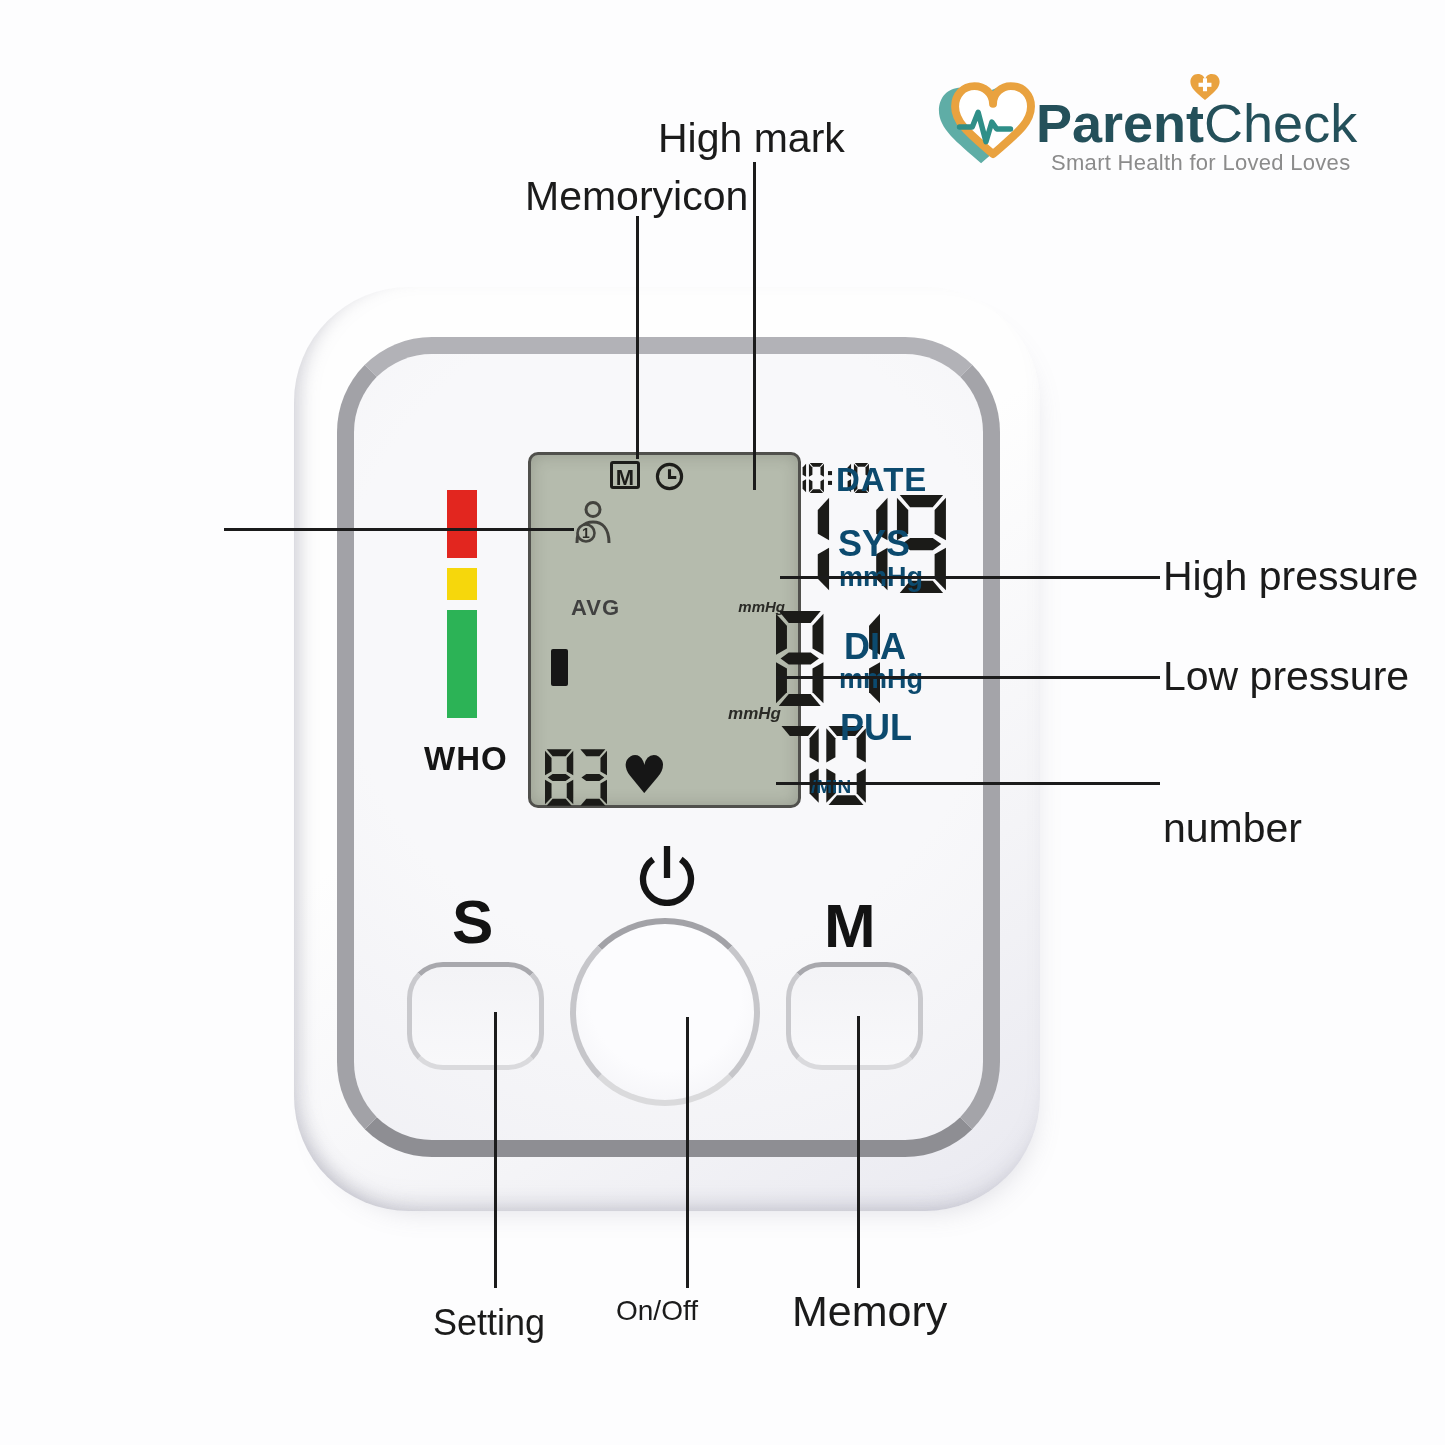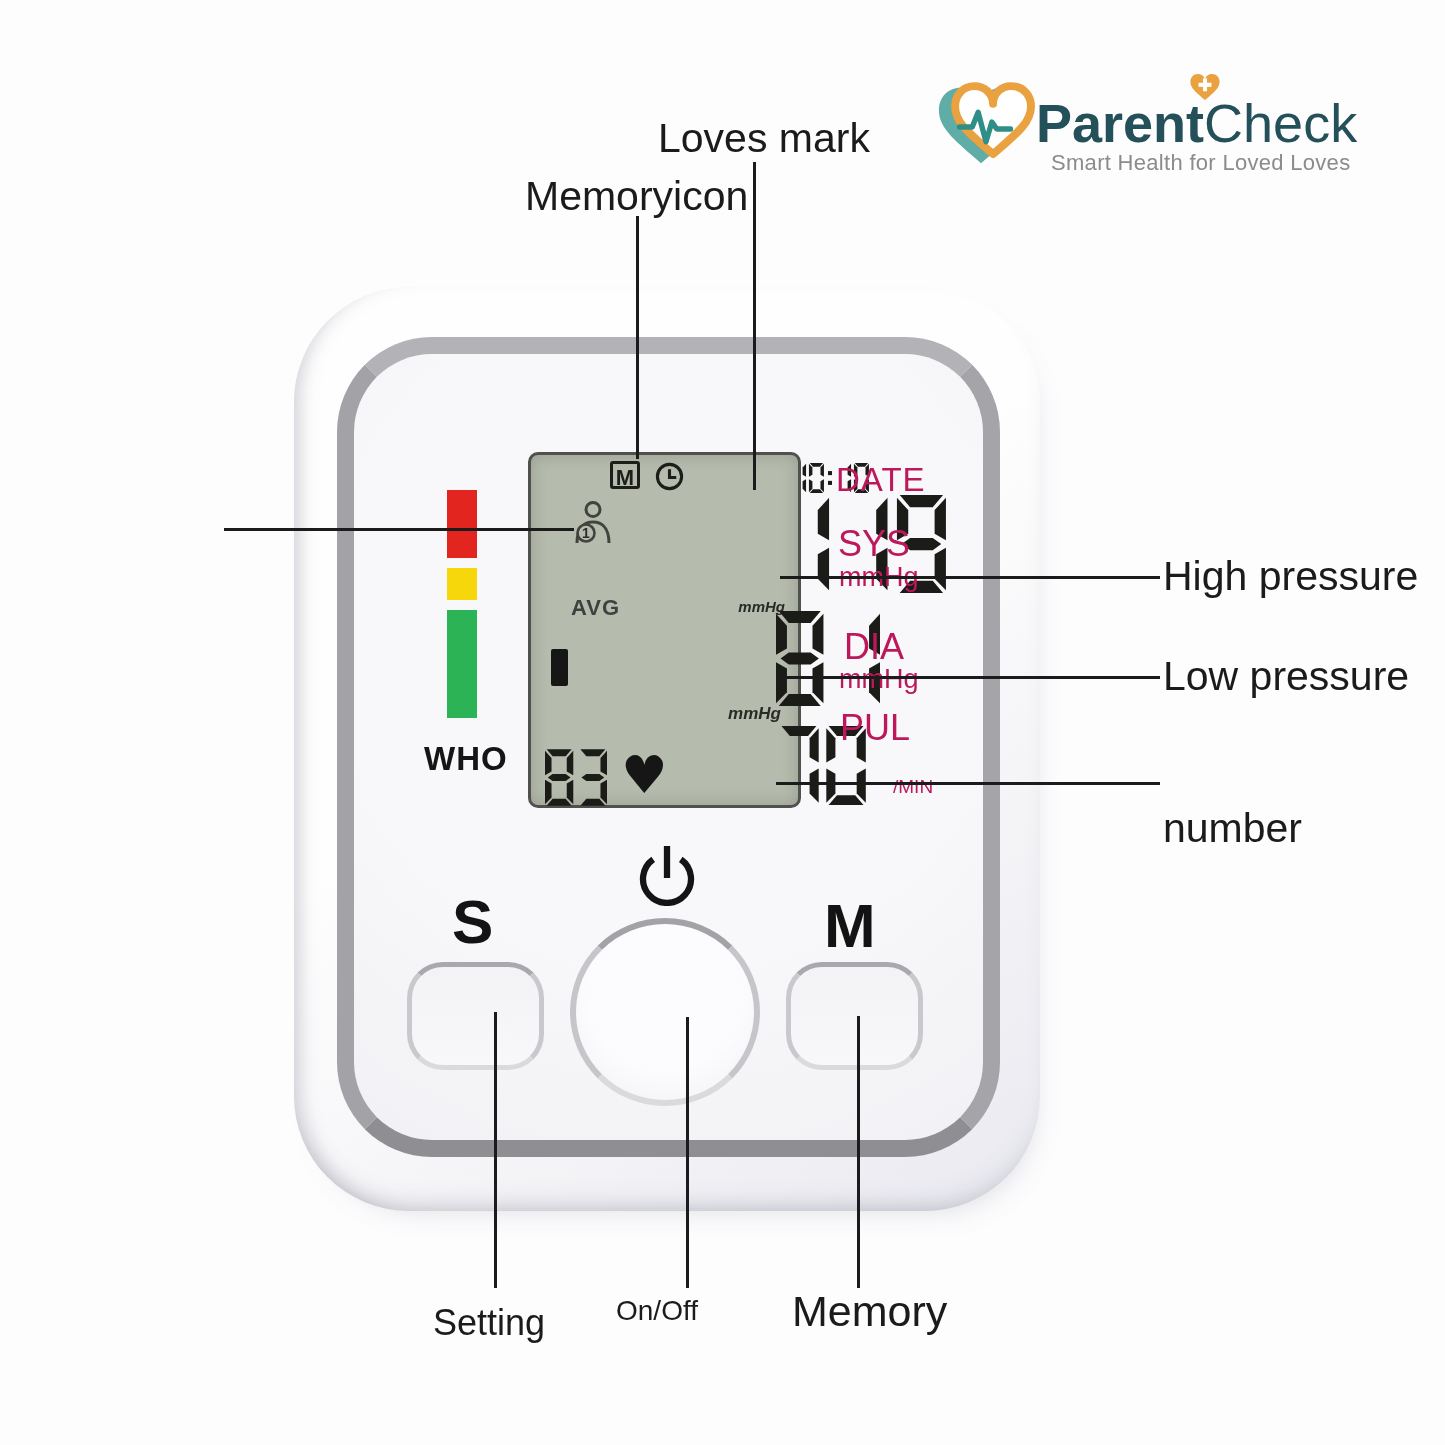--- a/index.html
+++ b/index.html
@@ -41,21 +41,21 @@
   .avg{left:40px;top:140px;font-size:22px;font-weight:700;color:#404040;letter-spacing:1px;}
   .unit-sm{right:13px;top:143px;font-size:15px;font-weight:700;font-style:italic;color:#2a2a26;}
   .unit-it{right:17px;top:249px;font-size:17px;font-weight:700;font-style:italic;color:#2a2a26;}
   .battery{left:20px;top:194px;width:17px;height:37px;background:#161616;border-radius:2px;}
   .lcd-heart{left:90px;top:294px;font-family:"DejaVu Sans",sans-serif;font-size:52px;line-height:52px;color:#161616;}
 
   .seg{position:absolute;}
   .seg svg{display:block;}
 
   
-  .plabel{position:absolute;color:#be185d;font-weight:400;z-index:3;white-space:nowrap;}
+  .plabel{position:absolute;color:#0c4a6e;font-weight:700;z-index:3;white-space:nowrap;}
 
   
   .keycap{position:absolute;border-radius:36px;box-sizing:border-box;z-index:3;
           border:5px solid;border-color:#a8a8ad #c9c9cd #dadadd #c9c9cd;
           background:linear-gradient(180deg,#f3f3f6,#f8f8fa);}
   .roundbtn{position:absolute;left:570px;top:918px;width:190px;height:188px;border-radius:50%;box-sizing:border-box;z-index:3;
             border:6px solid;border-color:#a2a2a7 #c6c6ca #dadadc #c6c6ca;
             background:radial-gradient(circle at 50% 40%,#fcfcfe 55%,#f0f0f4 100%);}
   .keyletter{position:absolute;font-size:62px;font-weight:700;color:#131313;z-index:3;}
 </style>
@@ -211,21 +211,21 @@
       </div>
     <div class="lcd-heart">♥</div>
   </div>
 
   <div class="plabel" style="left:836px;top:461px;font-size:33px;letter-spacing:1px">DATE</div>
   <div class="plabel" style="left:838px;top:523px;font-size:36px">SYS</div>
   <div class="plabel" style="left:839px;top:562px;font-size:27px">mmHg</div>
   <div class="plabel" style="left:844px;top:626px;font-size:36px">DIA</div>
   <div class="plabel" style="left:839px;top:664px;font-size:27px">mmHg</div>
   <div class="plabel" style="left:840px;top:707px;font-size:36px">PUL</div>
-  <div class="plabel" style="left:893px;top:776px;font-size:19px">/MIN</div>
+  <div class="plabel" style="left:811px;top:776px;font-size:19px">/MIN</div>
 
   <svg style="position:absolute;left:633px;top:838px;z-index:3" width="68" height="68" viewBox="0 0 68 68">
     <path d="M20.2 21.3 A24 24 0 1 0 47.8 21.3" fill="none" stroke="#141414" stroke-width="6.3"></path>
     <line x1="34" y1="8" x2="34" y2="40" stroke="#141414" stroke-width="6.3"></line>
   </svg>
   <div class="keyletter" style="left:452px;top:886px">S</div>
   <div class="keyletter" style="left:824px;top:890px">M</div>
   <div class="keycap" style="left:407px;top:962px;width:137px;height:108px"></div>
   <div class="roundbtn"></div>
   <div class="keycap" style="left:786px;top:962px;width:137px;height:108px"></div>
@@ -233,21 +233,21 @@
   <div class="vline" style="left:753px;top:162px;height:328px"></div>
   <div class="vline" style="left:636px;top:216px;height:243px"></div>
   <div class="hline" style="left:224px;top:528px;width:350px"></div>
   <div class="hline" style="left:780px;top:576px;width:380px"></div>
   <div class="hline" style="left:776px;top:676px;width:384px"></div>
   <div class="hline" style="left:776px;top:782px;width:384px"></div>
   <div class="vline" style="left:494px;top:1012px;height:276px"></div>
   <div class="vline" style="left:686px;top:1017px;height:271px"></div>
   <div class="vline" style="left:857px;top:1016px;height:272px"></div>
 
-  <div class="lbl" style="left:658px;top:115px">Loves mark</div>
+  <div class="lbl" style="left:658px;top:115px">High mark</div>
   <div class="lbl" style="left:525px;top:173px">Memoryicon</div>
   <div class="lbl" style="left:1163px;top:653px">Low pressure</div>
   <div class="lbl" style="left:1163px;top:553px">High pressure</div>
   <div class="lbl" style="left:1163px;top:759px"><br><span>number</span></div>
   <div class="lbl" style="left:433px;top:1300px;font-size:36px">Setting</div>
   <div class="lbl" style="left:616px;top:1288px;font-size:28px">On/Off</div>
   <div class="lbl" style="left:792px;top:1288px;font-size:43px">Memory</div>
 
 </div>
 

